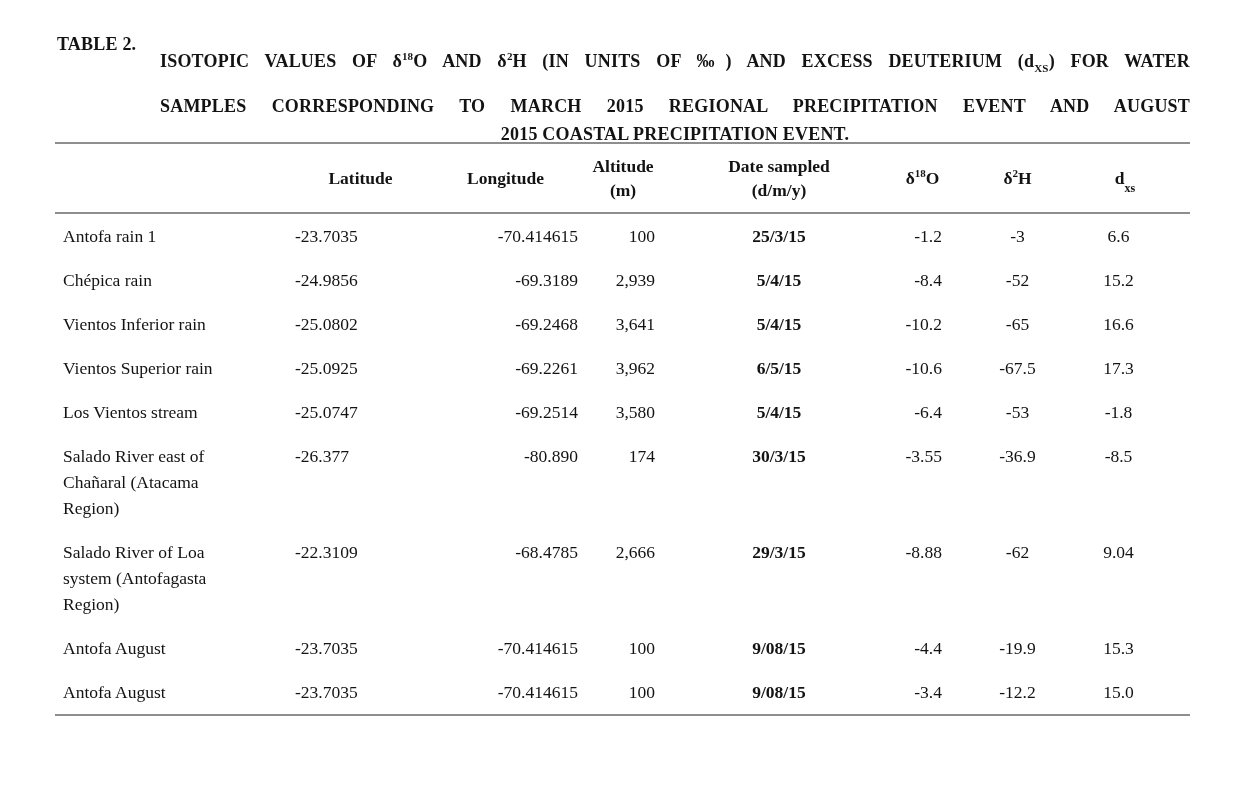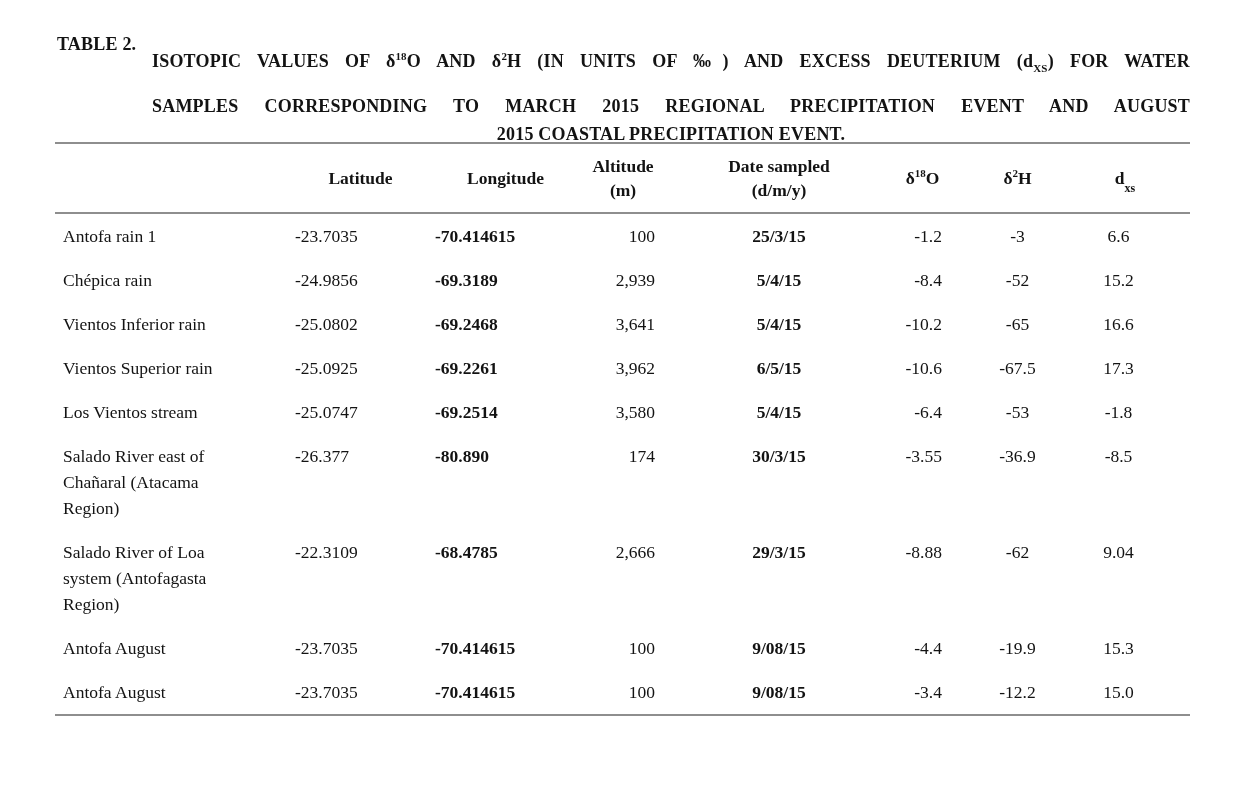--- a/index.html
+++ b/index.html
@@ -17,20 +17,21 @@
   .title-block {
     position: absolute;
     left: 57px;
     top: 30px;
     width: 1133px;
     display: flex;
     font-weight: bold;
     font-size: 18px;
     line-height: 28px;
     letter-spacing: 0.2px;
+    gap: 8px;
   }
   .title-label { flex: 0 0 95px; width: 95px; }
   .title-text  { flex: 1; }
   .t-line { white-space: normal; text-align: center; }
   .t-just { text-align: justify; text-align-last: justify; margin-top: 17px; }
   .title-text sup {
     font-size: 11px;
     vertical-align: super;
     line-height: 0;
   }
@@ -71,21 +72,21 @@
     font-size: 12px;
     vertical-align: sub;
     position: relative;
     top: 3px;
     line-height: 0;
   }
 
   
   td.col-sample { text-align: left;  padding-left: 8px; padding-right: 35px; }
   td.col-latitude { text-align: left; padding-left: 7px; }
-  td.col-longitude { text-align: left; padding-left: 2px; font-weight: bold; }
+  td.col-longitude { text-align: right; padding-left: 2px; }
   td.col-altitude { text-align: right; padding-right: 13px; }
   td.col-date { text-align: center; font-weight: bold; }
   td.col-d18o { text-align: right; padding-right: 13px; }
   td.col-d2h  { text-align: center; }
   td.col-dxs  { text-align: center; padding-right: 33px; }
 
   th.col-latitude, th.col-longitude, th.col-altitude,
   th.col-date, th.col-d18o, th.col-d2h { text-align: center; }
   th.col-dxs { text-align: center; padding-right: 20px; }
 </style>

